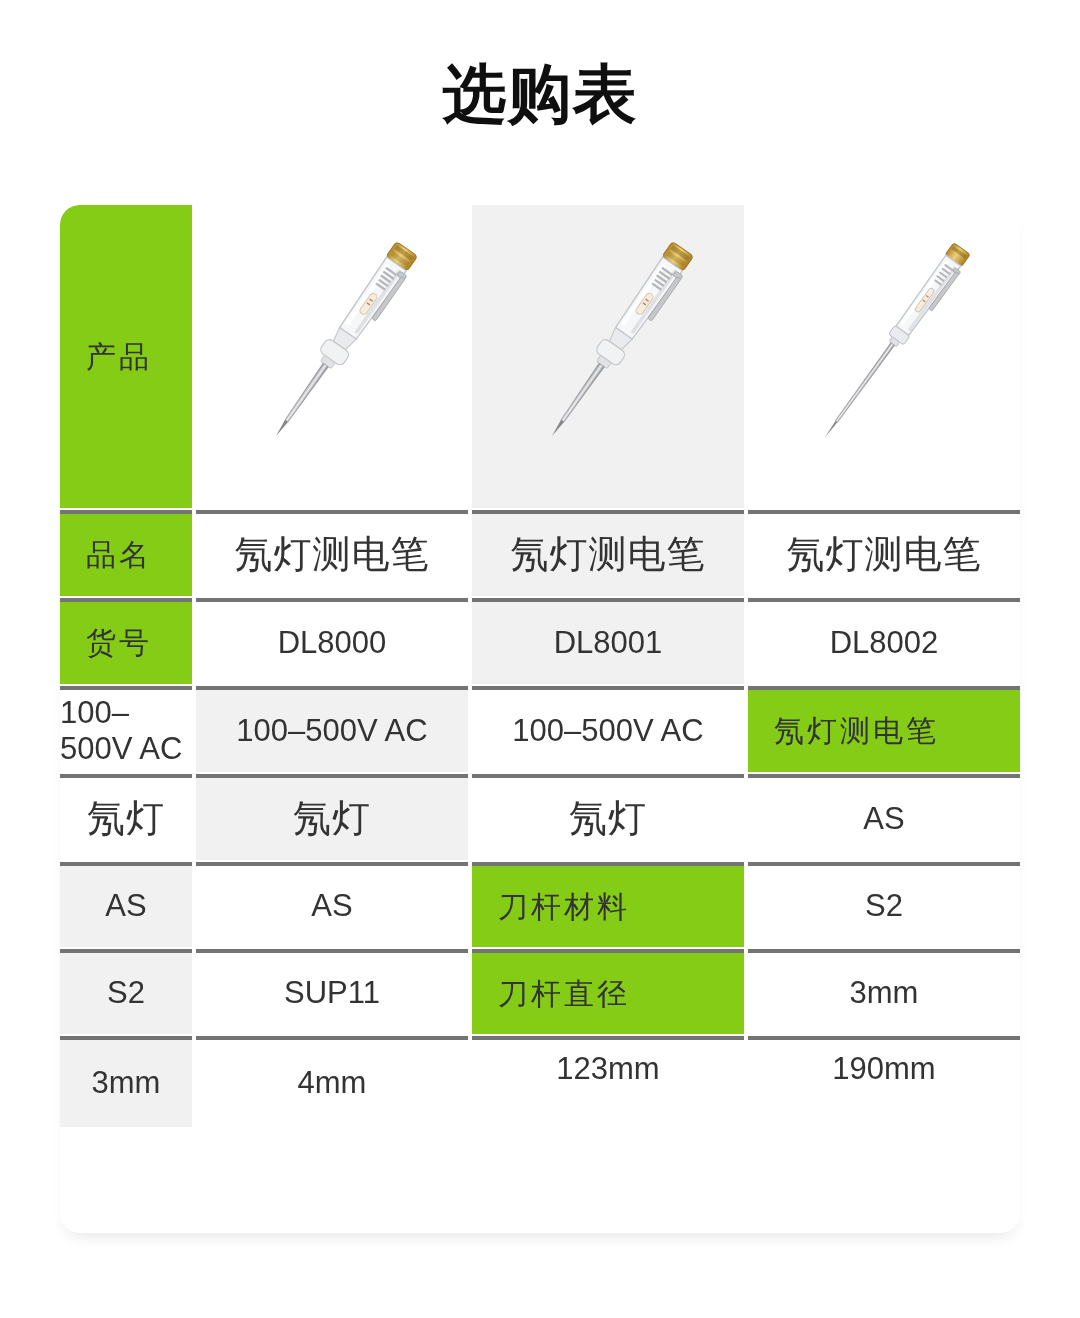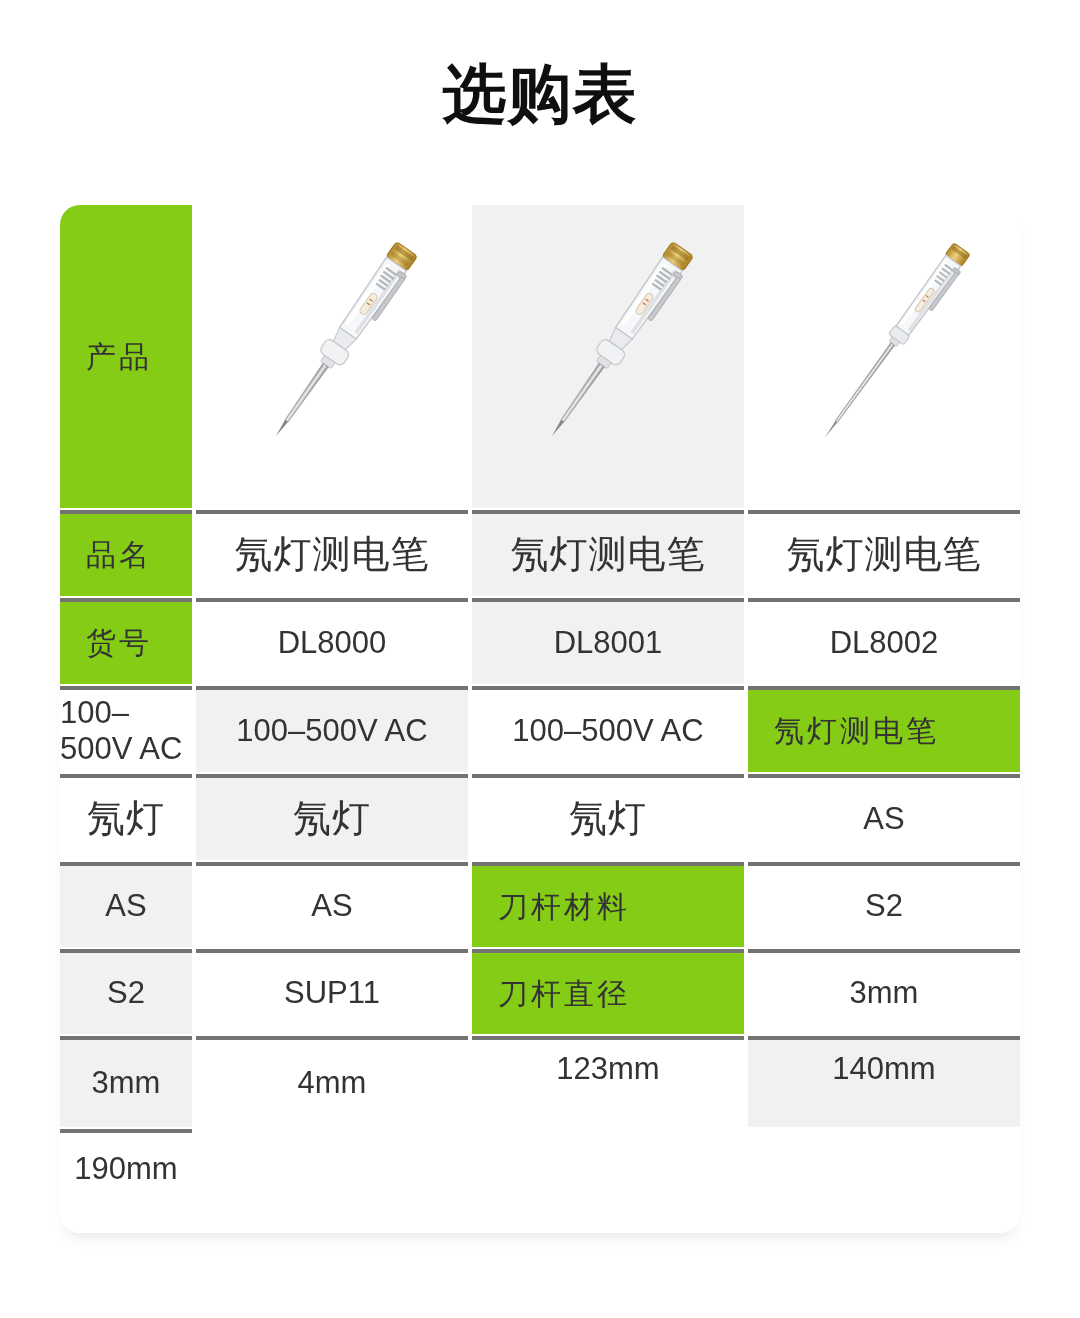--- a/index.html
+++ b/index.html
@@ -164,17 +164,16 @@
     <div class="cell w bt">S2</div>
     <div class="cell g bt">S2</div>
     <div class="cell w bt">SUP11</div>
 
     <div class="cell lab bt">刀杆直径</div>
     <div class="cell w bt">3mm</div>
     <div class="cell g bt">3mm</div>
     <div class="cell w bt">4mm</div>
 
     <div class="cell w bt last">123mm</div>
-    <div class="cell g bt last">140mm</div>
     <div class="cell w bt last">190mm</div>
 
   </div>
 </div>
 
 </body></html>

